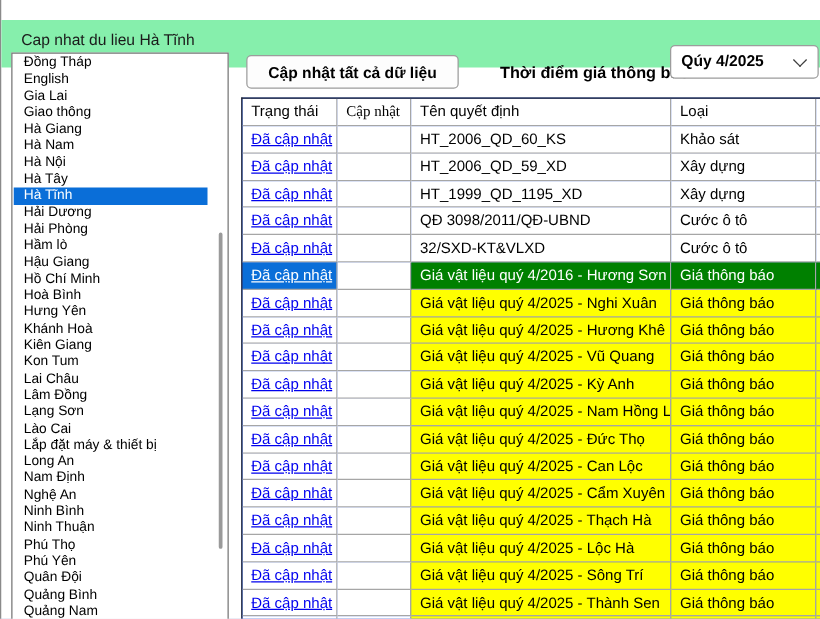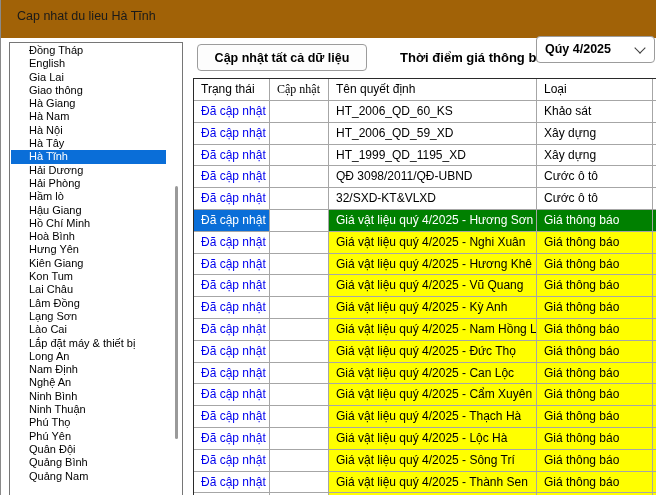--- a/index.html
+++ b/index.html
@@ -2,28 +2,28 @@
 <html><head>
 <meta charset="utf-8">
 <style>
   html,body{margin:0;padding:0;}
   body{background:#d9d9d9;}
   .window{
     position:relative;width:656px;height:495px;background:#ffffff;overflow:hidden;
     font-family:"Liberation Sans",sans-serif;border-left:1px solid #8a8a8a;box-sizing:border-box;
   }
   
-  .titlebar{position:absolute;left:0;top:0;width:100%;height:38px;background:#a16207;}
+  .titlebar{position:absolute;left:0;top:16px;width:100%;height:38px;background:#86efac;}
   .title-text{position:absolute;left:16px;top:9px;font-size:12.5px;color:#1a1a1a;white-space:nowrap;}
 
   
   .listbox{position:absolute;left:8px;top:42px;width:174px;height:460px;background:#fff;
     border:1px solid #767676;box-sizing:border-box;overflow:hidden;}
   .lb-items{position:absolute;left:1px;top:1px;right:16px;}
-  .lb-item{height:13.3px;line-height:13.4px;font-size:11px;padding-left:18px;white-space:nowrap;
+  .lb-item{height:13.3px;line-height:13.4px;font-size:11px;padding-left:8px;white-space:nowrap;
     overflow:hidden;color:#000;}
   .lb-item.selected{background:var(--sel-blue);color:#fff;}
   .lb-thumb{position:absolute;right:4px;top:143px;width:3px;height:253px;background:#9a9a9a;border-radius:2px;}
 
   
   .btn-update{position:absolute;left:196px;top:44px;width:170px;height:27px;background:#fdfdfd;
     border:1px solid #9c9c9c;border-radius:4px;font-family:"Liberation Sans",sans-serif;
     font-weight:bold;font-size:12.5px;color:#000;cursor:default;}
   .time-label{position:absolute;left:399px;top:44px;height:27px;line-height:27px;
     font-weight:bold;font-size:13px;color:#000;white-space:nowrap;}
@@ -39,21 +39,21 @@
   .trow{display:flex;height:21.8px;}
   .thead{display:flex;height:22px;}
   .cell,.th{box-sizing:border-box;border-right:1px solid #a6a6a6;border-bottom:1px solid #a6a6a6;
     padding-left:7px;font-size:12px;line-height:21px;white-space:nowrap;overflow:hidden;background:#fff;}
   .th{color:#000;}
   .c-status{width:76px;}
   .c-update{width:59px;font-family:Liberation Serif, serif;}
   .c-name{width:208px;}
   .c-type{width:116px;}
   .c-extra{flex:1;border-right:none;padding-left:0;}
-  .status-text{color:var(--status-blue);}
+  .status-text{color:var(--status-blue);text-decoration:underline;}
   .hl-yellow{background:var(--hl-yellow);color:#000;}
   .hl-green{background:var(--hl-green);color:#fff;}
   .sel{background:var(--sel-blue) !important;color:#fff !important;}
 </style>
 </head>
 <body>
 
 <div class="window" style="--sel-blue: #0a6ed8; --hl-green: #008000; --hl-yellow: #ffff00; --status-blue: #0000ee;">
 
   <div class="titlebar">
@@ -71,20 +71,21 @@
         <div class="lb-item">Hà Nội</div>
         <div class="lb-item">Hà Tây</div>
         <div class="lb-item selected">Hà Tĩnh</div>
         <div class="lb-item">Hải Dương</div>
         <div class="lb-item">Hải Phòng</div>
         <div class="lb-item">Hầm lò</div>
         <div class="lb-item">Hậu Giang</div>
         <div class="lb-item">Hồ Chí Minh</div>
         <div class="lb-item">Hoà Bình</div>
         <div class="lb-item">Hưng Yên</div>
+        <div class="lb-item">Khánh Hoà</div>
         <div class="lb-item">Kiên Giang</div>
         <div class="lb-item">Kon Tum</div>
         <div class="lb-item">Lai Châu</div>
         <div class="lb-item">Lâm Đồng</div>
         <div class="lb-item">Lạng Sơn</div>
         <div class="lb-item">Lào Cai</div>
         <div class="lb-item">Lắp đặt máy &amp; thiết bị</div>
         <div class="lb-item">Long An</div>
         <div class="lb-item">Nam Định</div>
         <div class="lb-item">Nghệ An</div>
@@ -148,21 +149,21 @@
         <div class="trow">
           <div class="cell c-status status-text">Đã cập nhật</div>
           <div class="cell c-update"></div>
           <div class="cell c-name">32/SXD-KT&amp;VLXD</div>
           <div class="cell c-type">Cước ô tô</div>
           <div class="cell c-extra"></div>
         </div>
         <div class="trow">
           <div class="cell c-status status-text sel">Đã cập nhật</div>
           <div class="cell c-update"></div>
-          <div class="cell c-name hl-green">Giá vật liệu quý 4/2025 - Hương Sơn</div>
+          <div class="cell c-name hl-green">Giá vật liệu quý 4/2016 - Hương Sơn</div>
           <div class="cell c-type hl-green">Giá thông báo</div>
           <div class="cell c-extra hl-green"></div>
         </div>
         <div class="trow">
           <div class="cell c-status status-text">Đã cập nhật</div>
           <div class="cell c-update"></div>
           <div class="cell c-name hl-yellow">Giá vật liệu quý 4/2025 - Nghi Xuân</div>
           <div class="cell c-type hl-yellow">Giá thông báo</div>
           <div class="cell c-extra hl-yellow"></div>
         </div>

